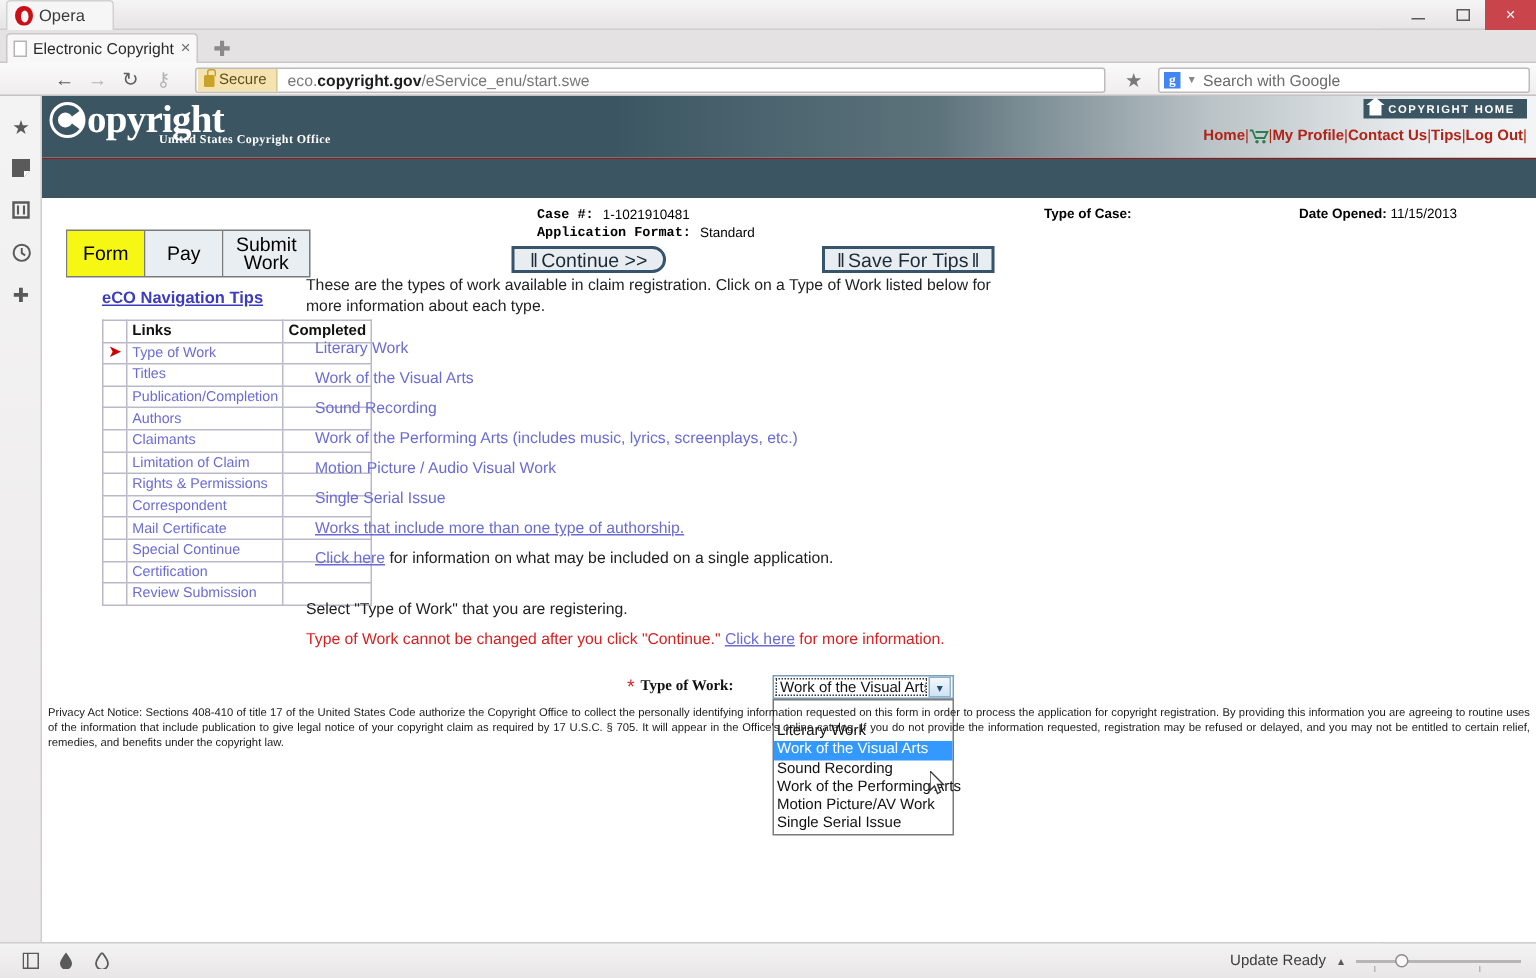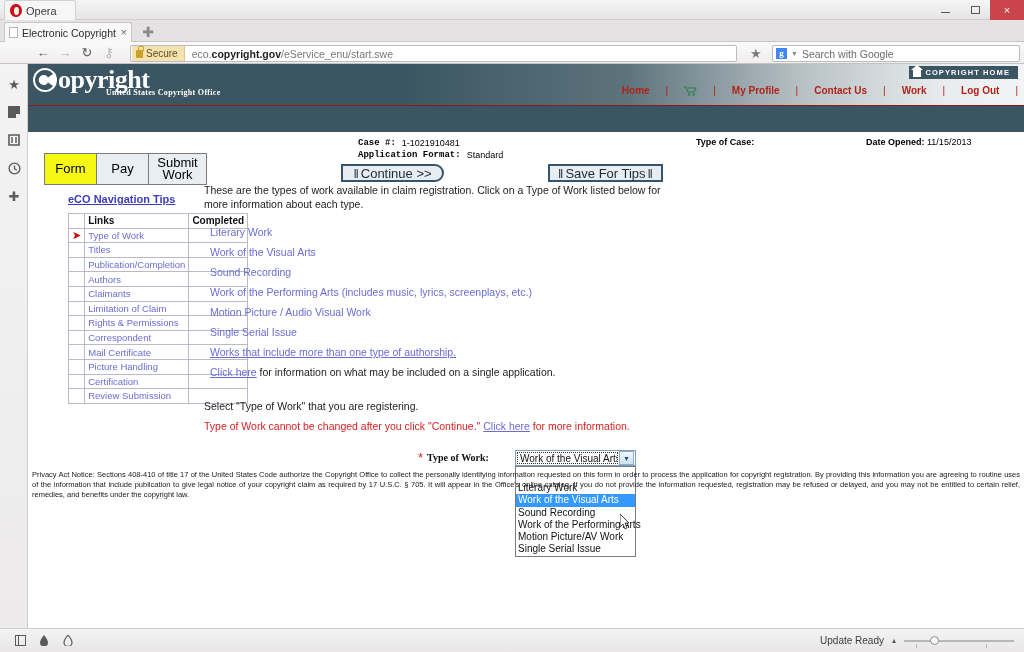--- a/index.html
+++ b/index.html
@@ -130,21 +130,21 @@
   }
   .cr-home {
     position:absolute; right:6px; top:2px; height:13px; background:#3b5662;
     padding:0 8px 0 4px; display:flex; align-items:center; gap:4px;
   }
   .cr-home-text { font-size:7.5px; color:#fff; letter-spacing:1.1px; font-weight:bold; }
   .house { width:8px; height:8px; background:#fff; position:relative; }
   .house::before{ content:""; position:absolute; left:-2px; top:-4px; border-left:6px solid transparent;
                   border-right:6px solid transparent; border-bottom:5px solid #fff; }
   .topnav {
-    position:absolute; right:6px; top:21px; display:flex; align-items:center; gap:16px;
+    position:absolute; right:6px; top:21px; display:flex; align-items:center; gap:0;
     font-size:10px; font-weight:bold; color:#b02418;
   }
   .topnav span.sep { color:#b02418; font-weight:normal; }
   .topnav a { color:#b02418; text-decoration:none; }
   .cart { width:13px; height:9px; position:relative; }
   .cart svg{ display:block; }
   .redline { height:1px; background:#8f1a14; }
   .darkband { height:26px; background:#3b5662; }
 
   
@@ -364,21 +364,21 @@
               <path d="M0 1h2l2 5h6l2-4H4" fill="none" stroke="#2e7d4f" stroke-width="1.2"></path>
               <circle cx="5" cy="8.5" r="1.2" fill="#2e7d4f"></circle>
               <circle cx="9.6" cy="8.5" r="1.2" fill="#2e7d4f"></circle>
             </svg>
         </span>
         <span class="sep">|</span>
         <a>My Profile</a>
         <span class="sep">|</span>
         <a>Contact Us</a>
         <span class="sep">|</span>
-        <a>Work</a>
+        <a>Tips</a>
         <span class="sep">|</span>
         <a>Log Out</a>
         <span class="sep">|</span>
       </div>
     </div>
     <div class="redline"></div>
     <div class="darkband"></div>
 
     <div class="page">
 
@@ -436,21 +436,21 @@
               <td><a>Correspondent</a></td>
               <td></td>
             </tr>
         <tr>
               <td></td>
               <td><a>Mail Certificate</a></td>
               <td></td>
             </tr>
         <tr>
               <td></td>
-              <td><a>Picture Handling</a></td>
+              <td><a>Special Continue</a></td>
               <td></td>
             </tr>
         <tr>
               <td></td>
               <td><a>Certification</a></td>
               <td></td>
             </tr>
         <tr>
               <td></td>
               <td><a>Review Submission</a></td>

